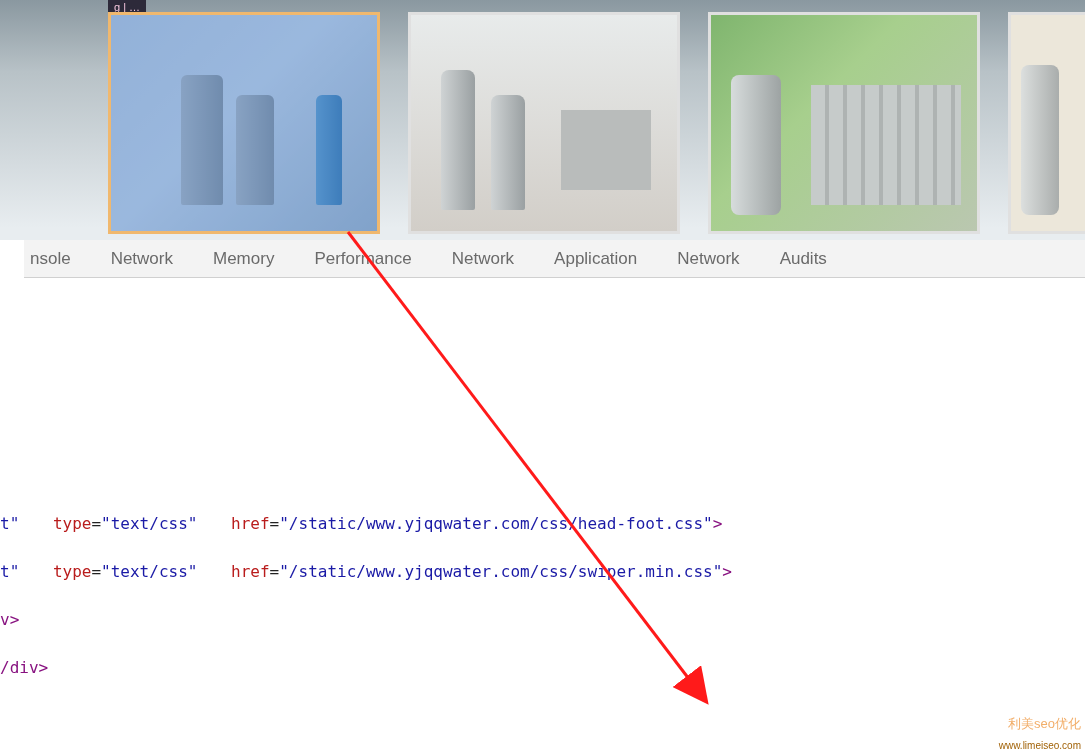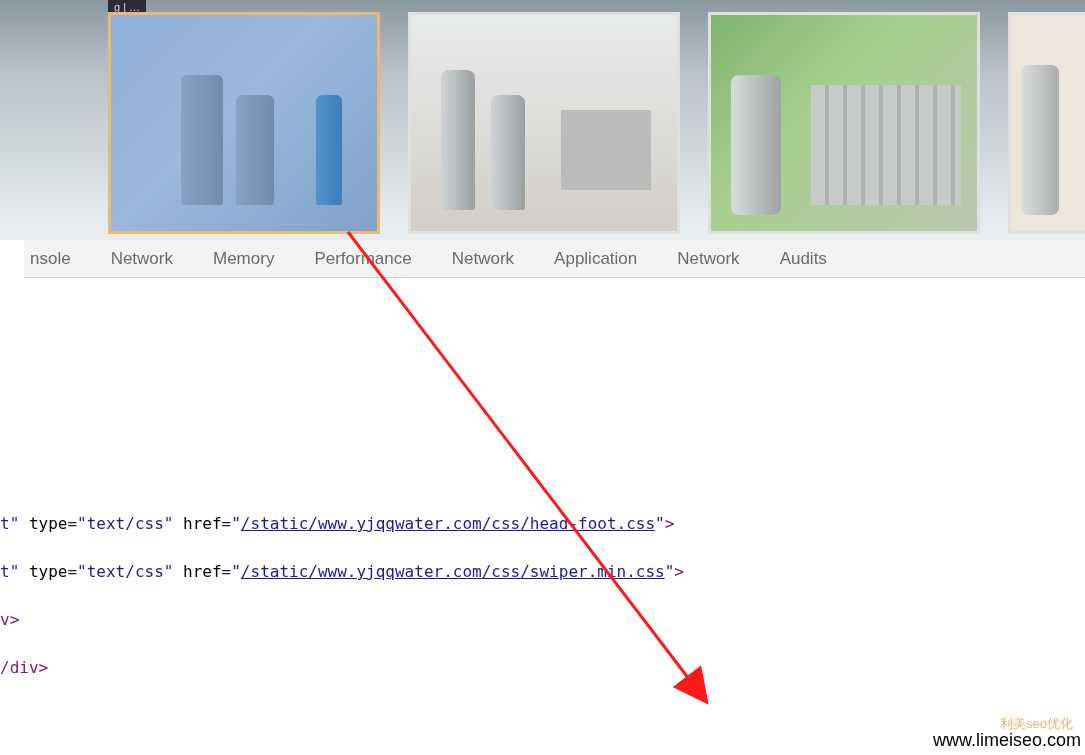--- a/index.html
+++ b/index.html
@@ -83,45 +83,45 @@
     padding: 18px 0 0 0;
     font-family: Consolas, Menlo, monospace;
     font-size: 16px;
     line-height: 24px;
     color: #222;
     white-space: pre;
     position: relative;
   }
   .ln{display:block;padding-left:0;}
   .p{color:#881280;}   
-  .a{color:#000000;}   
+  .a{color:#b91c1c;margin-left:24px;}   
   .s{color:#1a1aa6;}   
-  .lnk{color:#1a1aa6;text-decoration:underline;}
+  .lnk{color:#1a1aa6;}
   .arrow{
     position:absolute;
     pointer-events:none;
     left:0;top:0;
   }
   .watermark{
     position:absolute;
-    right:12px;
+    right:4px;
     bottom:22px;
     font-family:Arial,sans-serif;
     font-size:13px;
     color:#f0a050;
     opacity:.85;
     text-shadow:0 0 2px rgba(255,255,255,.6);
   }
   .watermark-url{
     position:absolute;
     right:4px;
     bottom:4px;
     font-family:Arial,sans-serif;
-    font-size:18px;
-    color:#000000;
+    font-size:10px;
+    color:#a16207;
   }
 </style>
 </head>
 <body>
 
 <div class="page-top">
   <div class="dim-label">g | …</div>
 
   <div class="thumb sel img1">
     <div class="tank t1a"></div>

